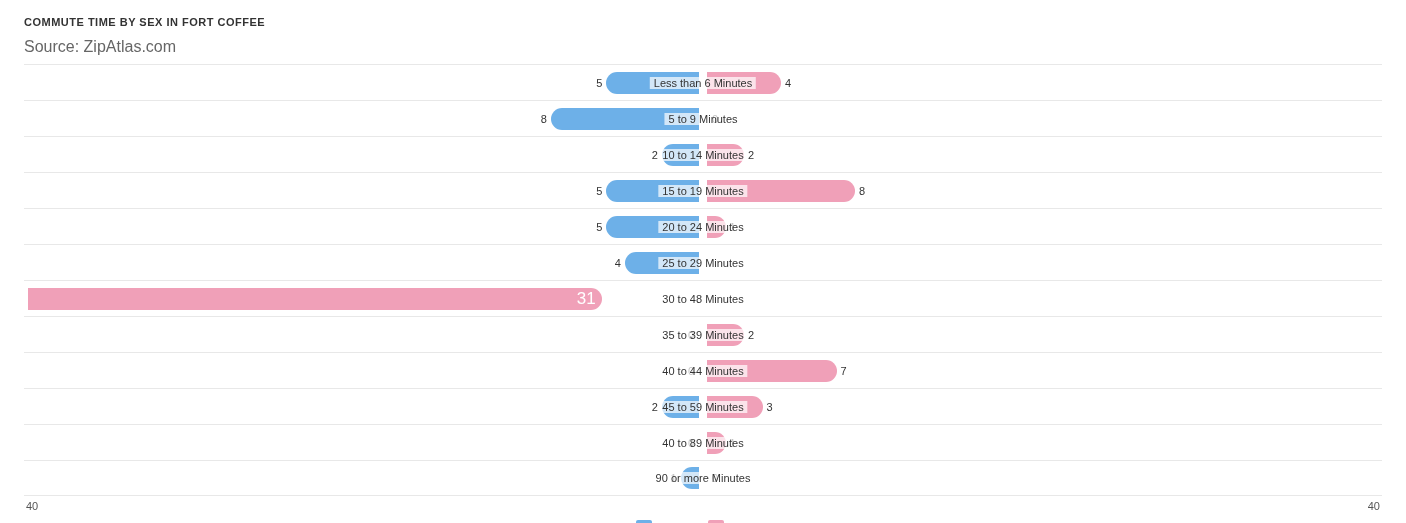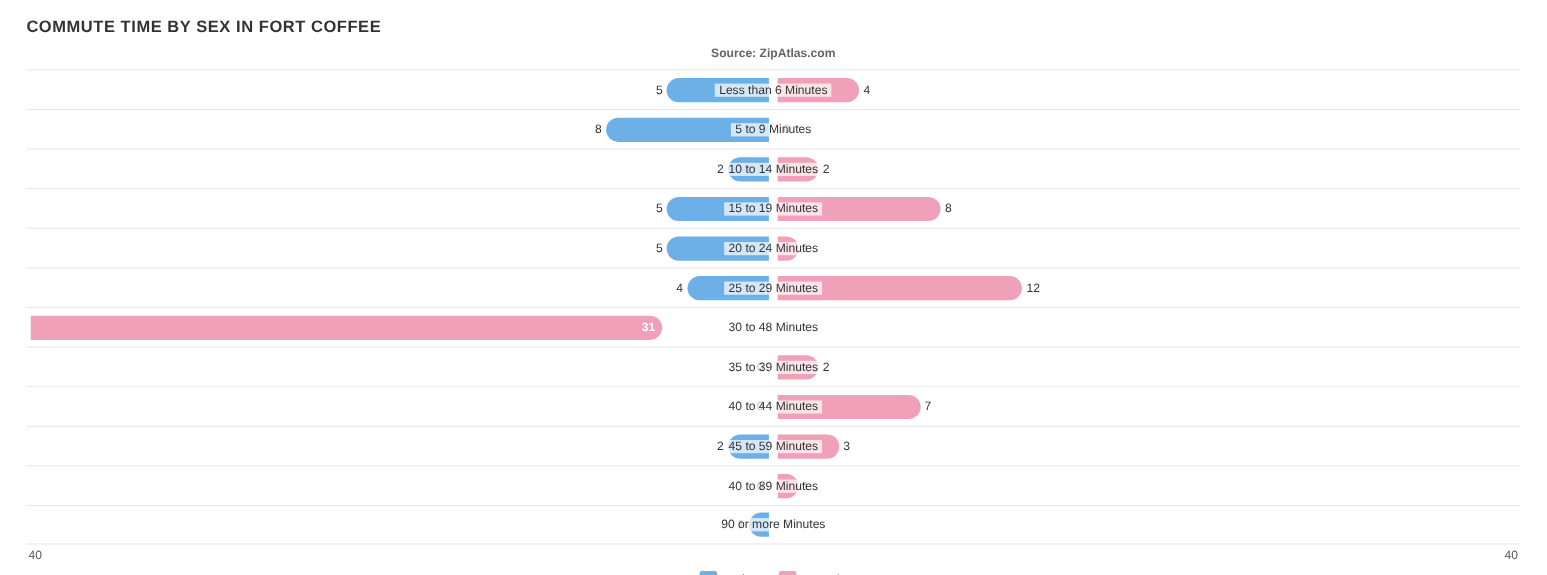--- a/index.html
+++ b/index.html
@@ -4,33 +4,32 @@
   <style>
     * { box-sizing: border-box; margin: 0; padding: 0; }
     body {
       font-family: Arial, sans-serif;
       background: #fff;
       width: 1406px;
       min-height: 523px;
       padding: 16px 24px 20px 24px;
     }
     .chart-title {
-      font-size: 15px;
+      font-size: 11px;
       font-weight: bold;
       text-transform: uppercase;
       color: #333;
       letter-spacing: 0.5px;
       margin-bottom: 10px;
     }
     .source {
-      font-size: 11px;
+      font-size: 16px;
       color: #666;
-      text-align: center;
+      text-align: left;
       margin-bottom: 8px;
-      font-weight: bold;
     }
     .chart-area {
       position: relative;
       width: 100%;
     }
     .bar-row {
       display: flex;
       align-items: center;
       height: 36px;
       border-top: 1px solid #e8e8e8;
@@ -103,23 +102,23 @@
     }
     
     .bar-value-inside-left {
       font-size: 11px;
       color: #fff;
       font-weight: bold;
       margin-left: 6px;
       white-space: nowrap;
     }
     .bar-value-inside-right {
-      font-size: 11px;
+      font-size: 17px;
       color: #fff;
-      font-weight: bold;
+      font-weight: normal;
       margin-right: 6px;
       white-space: nowrap;
     }
     .axis-row {
       display: flex;
       justify-content: space-between;
       font-size: 11px;
       color: #555;
       margin-top: 4px;
       padding: 0 2px;
@@ -204,24 +203,20 @@
       <div class="bar-pink" style="width:2.7419354838709675%;"></div>
       <span class="bar-value-right">1</span>
     </div>
     </div>
     <div class="bar-row">
       <div class="left-side">
       <span class="bar-value-left">4</span>
       <div class="bar-blue" style="width:10.96774193548387%;"></div>
     </div>
       <span class="center-label">25 to 29 Minutes</span>
-      <div class="right-side">
-      <div class="bar-pink" style="width:32.903225806451616%;"></div>
-      <span class="bar-value-right">12</span>
-    </div>
     </div>
     <div class="bar-row">
       <span class="center-label">30 to 48 Minutes</span>
       <div class="right-side">
       <div class="bar-pink" style="width:85%;">
         <span class="bar-value-inside-right">31</span>
       </div>
     </div>
     </div>
     <div class="bar-row">

